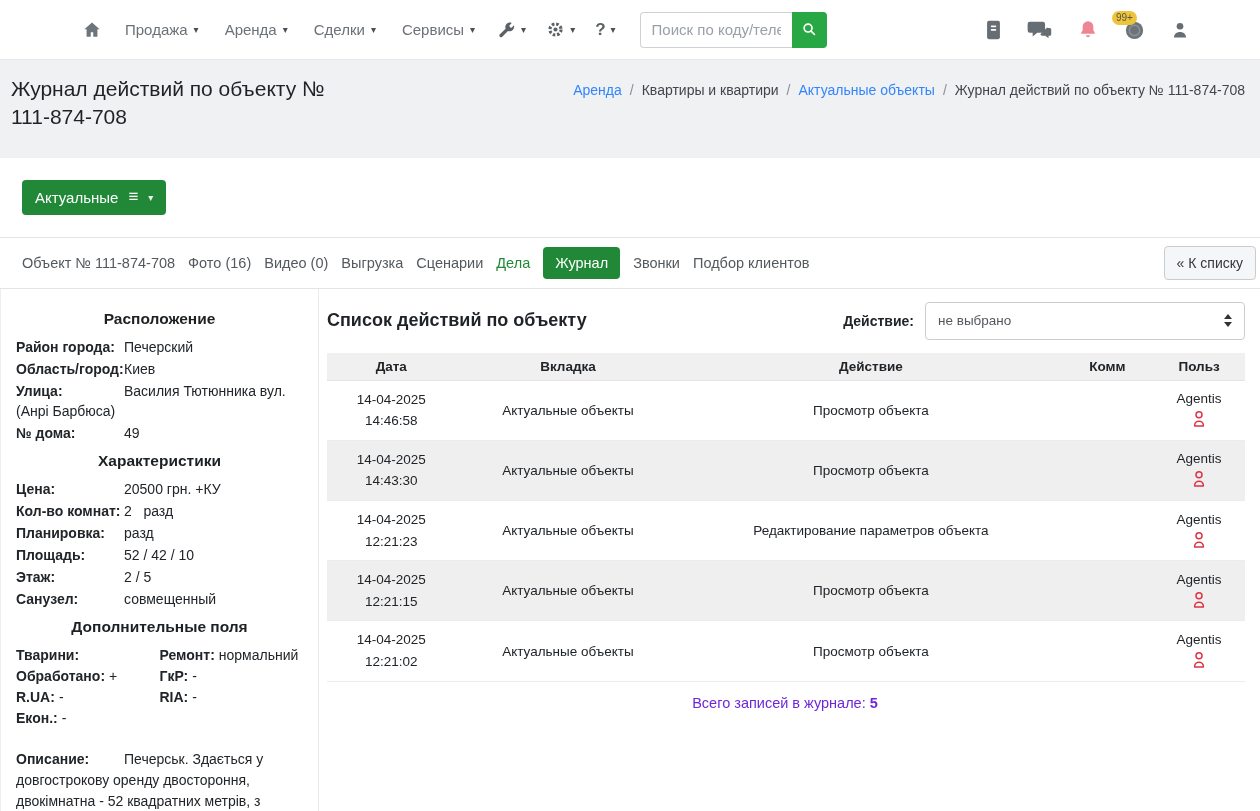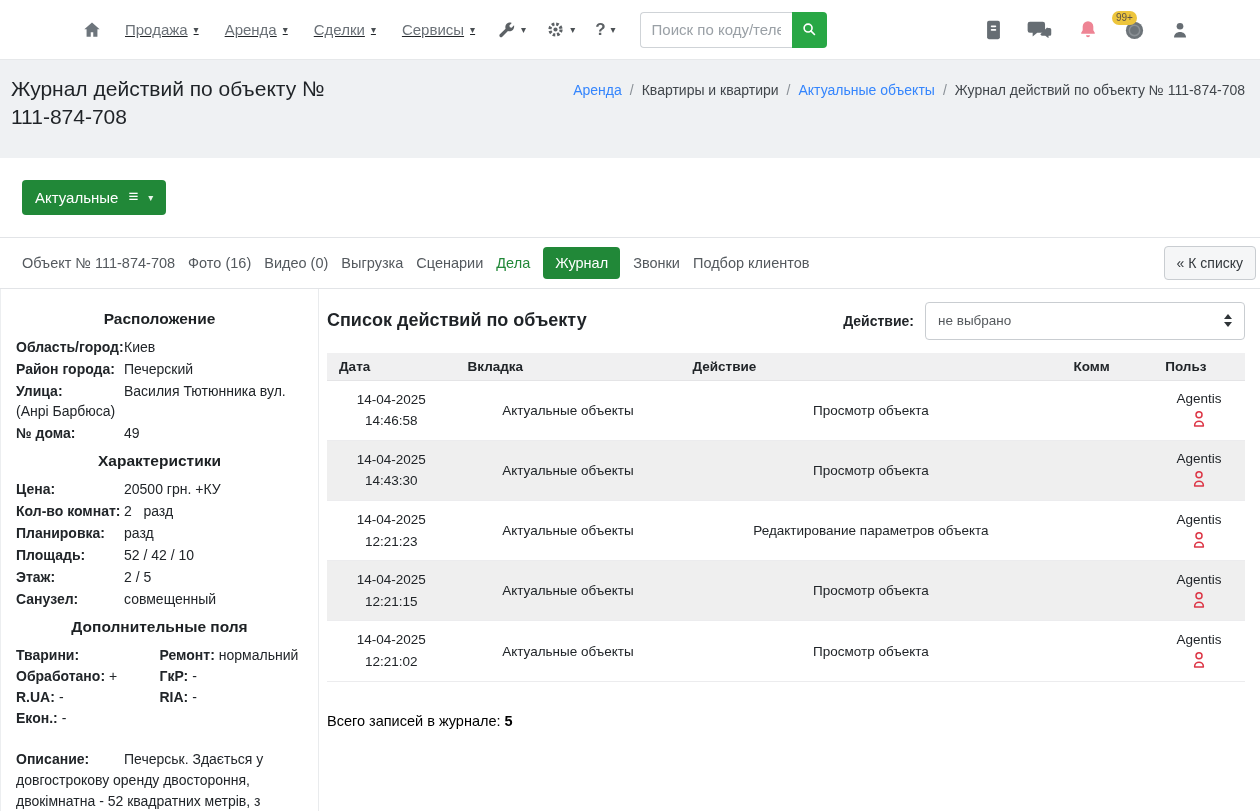--- a/index.html
+++ b/index.html
@@ -9,21 +9,21 @@
     font-family:"Liberation Sans", sans-serif;
     font-size:14px; color:#212529; background:#fff;
   }
 
   
   .navbar {
     height:60px; background:#fff; border-bottom:1px solid #e6e8ea;
     display:flex; align-items:center; padding:0 70px 0 72px;
   }
   .nav-home { padding:6px 10px; cursor:pointer; display:flex; align-items:center; }
-  .navmenu { display:flex; align-items:flex-start;text-decoration:underline; }
+  .navmenu { display:flex; align-items:flex-start; }
   .nav-item { display:flex; align-items:center; gap:6px; padding:8px 13px; color:#6b7177; font-size:15px; cursor:pointer; }
   .caret { font-size:10px; color:#4b5054; line-height:1; }
   .nav-tool { display:flex; align-items:center; gap:5px; padding:8px 10px; cursor:pointer; color:#5c6165; }
   .qmark { font-weight:bold; font-size:17px; color:#5c6165; }
   .search { display:flex; margin-left:14px; }
   .search input {
     width:152px; height:36px; border:1px solid #cfd3d7; border-right:none;
     border-radius:4px 0 0 4px; padding:0 11px; font-size:15px; color:#555;
     font-family:"Liberation Sans", sans-serif; outline:none;
   }
@@ -92,30 +92,30 @@
     display:flex; align-items:center; justify-content:space-between; padding:0 12px;
     color:#55595d; font-size:13.5px; cursor:pointer;
   }
   .updown { display:flex; flex-direction:column; gap:3px; }
   .arr-up { width:0; height:0; border-left:4px solid transparent; border-right:4px solid transparent; border-bottom:5px solid #2f3438; }
   .arr-dn { width:0; height:0; border-left:4px solid transparent; border-right:4px solid transparent; border-top:5px solid #2f3438; }
 
   table.log { width:100%; border-collapse:collapse; }
   .log thead th {
     background:#f0f0f1; font-size:13.5px; font-weight:bold; color:#212529;
-    padding:6px 12px; text-align:left; border-bottom:1px solid #e4e4e6;
+    padding:6px 12px; text-align:center; border-bottom:1px solid #e4e4e6;
   }
   .log tbody tr { border-bottom:1px solid #ececee; }
   .log tbody tr.i-odd { background:#efefef; }
   .log td { padding:8px 4px; font-size:13.5px; color:#212529; vertical-align:middle; }
   .td-date, .td-tab, .td-action, .td-comm, .td-user { text-align:center; }
   .td-date div { line-height:1.6; }
   .td-user { font-size:12.5px; }
   .uicon { display:block; margin:3px auto 0; }
-  .summary { text-align:left; margin:31px 2px 0 0; font-size:14.5px; color:#000000; }
+  .summary { text-align:center; margin:13px 2px 0 0; font-size:14.5px; color:#6d28d9; }
   .summary b { margin-left:4px; }
 
   svg { display:block; }
 </style>
 </head>
 <body>
 
 <div class="navbar">
   <span class="nav-home">
     <svg width="20" height="20" viewBox="0 0 24 24">
@@ -285,26 +285,26 @@
     </span>
   <button class="btn-back">« К списку</button>
   </div>
 
 <div class="content">
 
   <div class="sidebar">
     <div class="side-h">Расположение</div>
     <div>
 
+        <div class="kv i-odd">
+          <span class="k">Район города:</span><span class="v">Печерский</span>
+        </div>
+
         <div class="kv i-even">
           <span class="k">Область/город:</span><span class="v">Киев</span>
-        </div>
-
-        <div class="kv i-odd">
-          <span class="k">Район города:</span><span class="v">Печерский</span>
         </div>
 
         <div class="kv i-even">
           <span class="k">Улица:</span><span class="v">Василия Тютюнника вул. (Анрі Барбюса)</span>
         </div>
 
         <div class="kv i-odd">
           <span class="k">№ дома:</span><span class="v">49</span>
         </div>
       </div>

